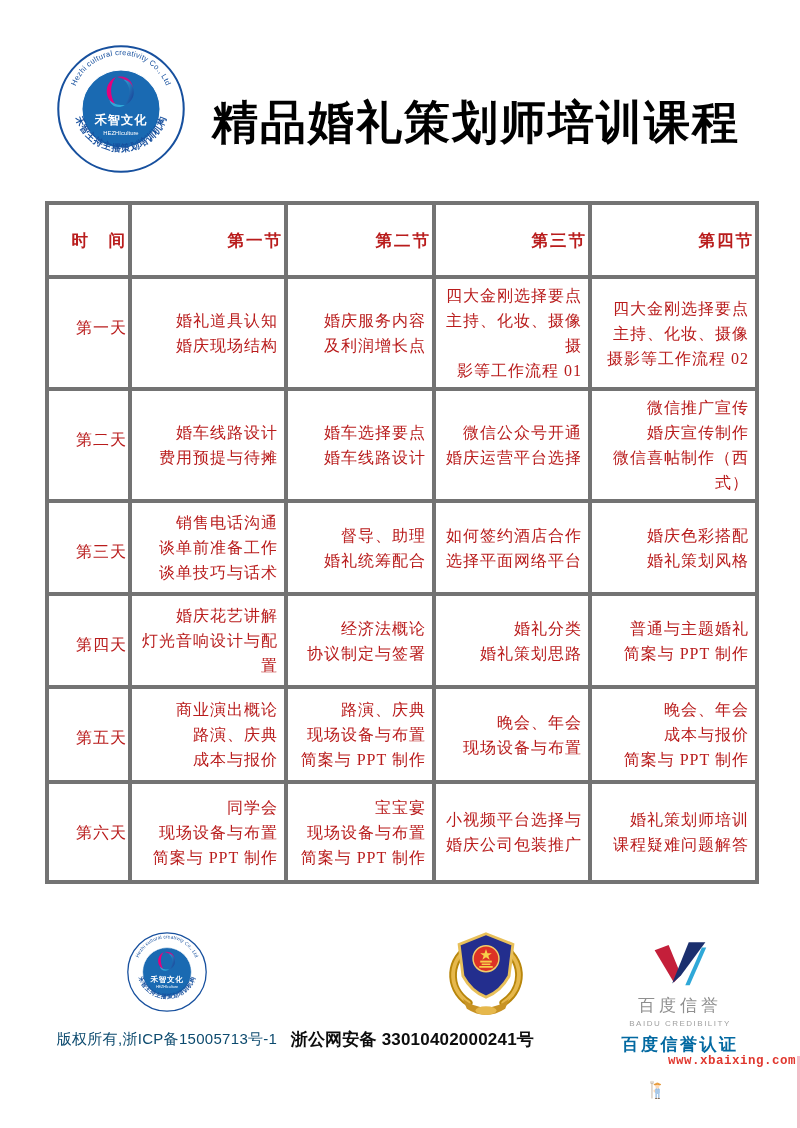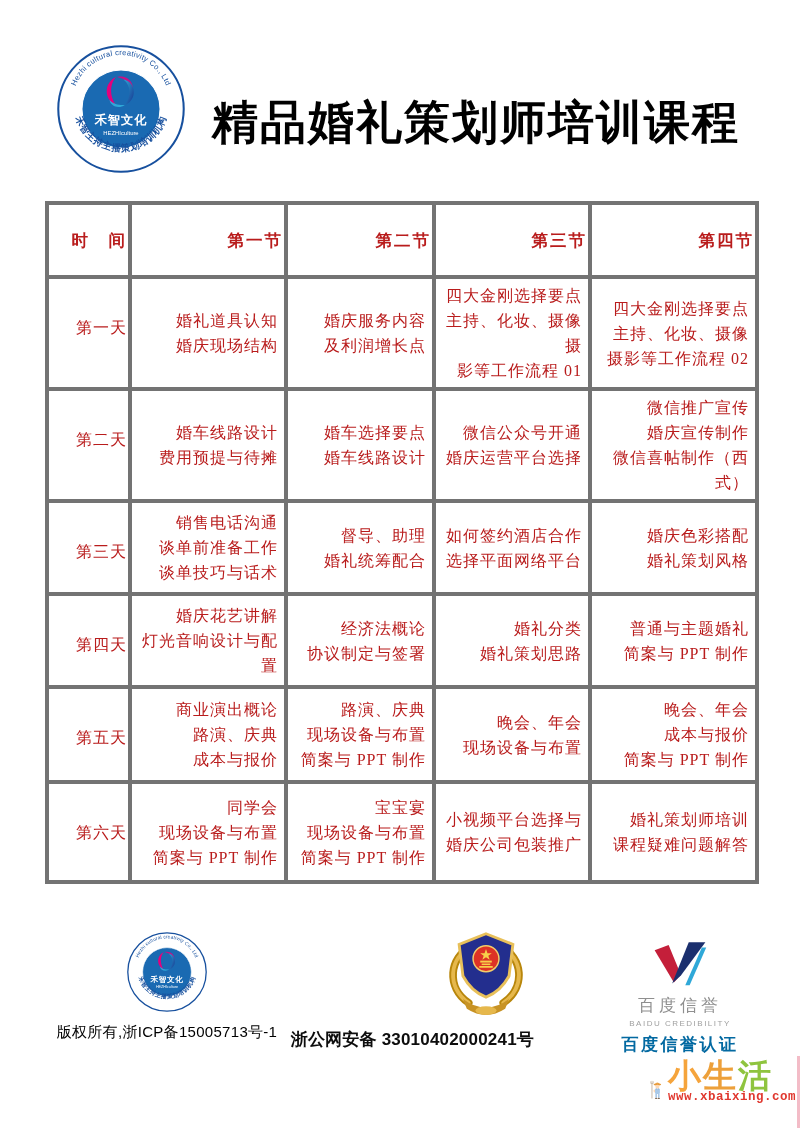--- a/index.html
+++ b/index.html
@@ -31,22 +31,22 @@
   tbody tr:nth-child(6){height:100px;}
   td.day{vertical-align:top;padding-top:36px;letter-spacing:1.5px;}
   td.cell{vertical-align:middle;padding:4px 6px;}
   col.c0{width:83px;}col.c1{width:156px;}col.c2{width:148px;}
   col.c3{width:156px;}col.c4{width:167px;}
   
   .f-block{position:absolute;display:flex;flex-direction:column;align-items:center;}
   .f-left{left:62px;top:932px;width:210px;}
   .logo-sm{width:80px;height:80px;}
   .icp-text{
-    margin-top:11px;font-family:"Liberation Sans","DejaVu Sans",sans-serif;
-    font-size:15px;color:#000000;letter-spacing:0.3px;white-space:nowrap;
+    margin-top:18px;font-family:"Liberation Sans","DejaVu Sans",sans-serif;
+    font-size:15px;color:#0c4a6e;letter-spacing:0.3px;white-space:nowrap;
   }
   .f-mid{left:328px;top:928px;width:206px;align-items:flex-end;}
   .badge-icon{width:96px;height:96px;}
   .police-text{
     margin-top:4px;font-family:"Liberation Sans","DejaVu Sans",sans-serif;
     font-size:17px;font-weight:700;color:#0d0d0d;white-space:nowrap;letter-spacing:0.2px;
   }
   .f-right{left:600px;top:942px;width:160px;}
   .baidu-v{width:56px;height:46px;}
   .baidu-brand{
@@ -277,19 +277,16 @@
     <rect x="9.5" y="24.5" width="4" height="8" rx="2" fill="#fcd9b8"></rect>
     <rect x="13" y="23" width="12.5" height="13" rx="2" fill="#a8c8e8"></rect>
     <rect x="15" y="21.5" width="2" height="4" fill="#8fb4dc"></rect>
     <rect x="21.5" y="21.5" width="2" height="4" fill="#8fb4dc"></rect>
     <rect x="13.8" y="36" width="4.2" height="10" fill="#a8c8e8"></rect>
     <rect x="20.5" y="36" width="4.2" height="10" fill="#a8c8e8"></rect>
     <ellipse cx="15.8" cy="47.5" rx="3.2" ry="1.8" fill="#7a5f48"></ellipse>
     <ellipse cx="22.7" cy="47.5" rx="3.2" ry="1.8" fill="#7a5f48"></ellipse>
   </svg>
   <div class="wm-textwrap">
-    <div class="wm-chars">
-      <span class="wm-c1">小</span><span class="wm-c2">生</span><span class="wm-c3">活</span>
-    </div>
     <div class="wm-url">www.xbaixing.com</div>
   </div>
 </div>
 <div class="edge-line"></div>
 
 </body></html>

